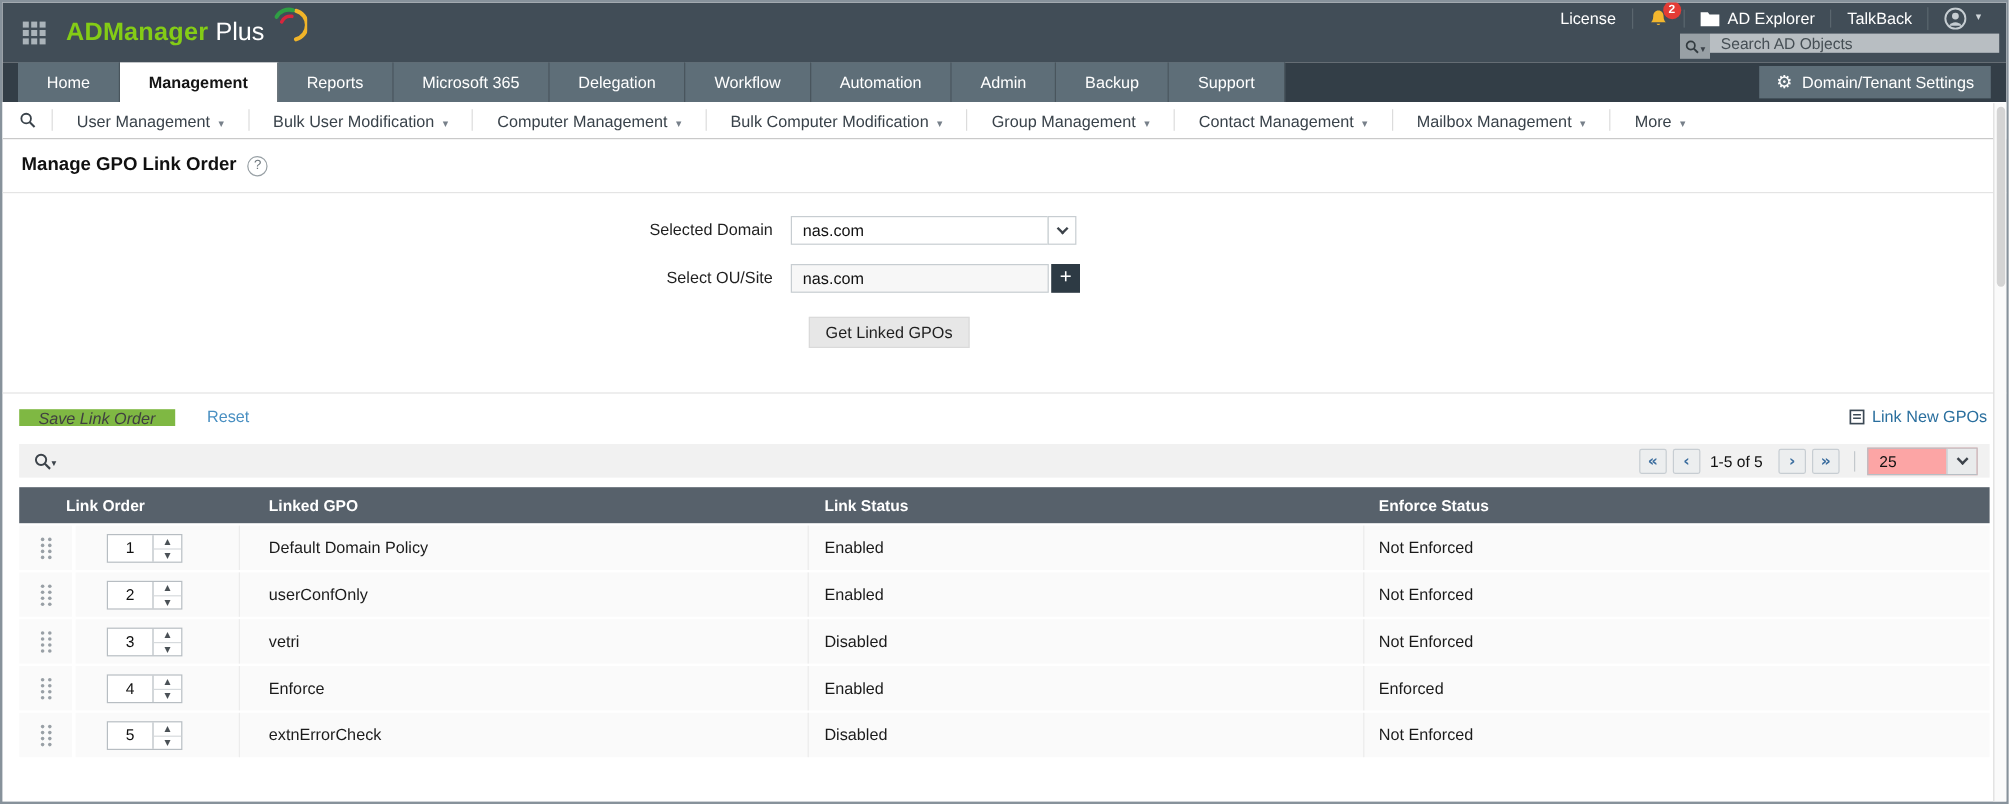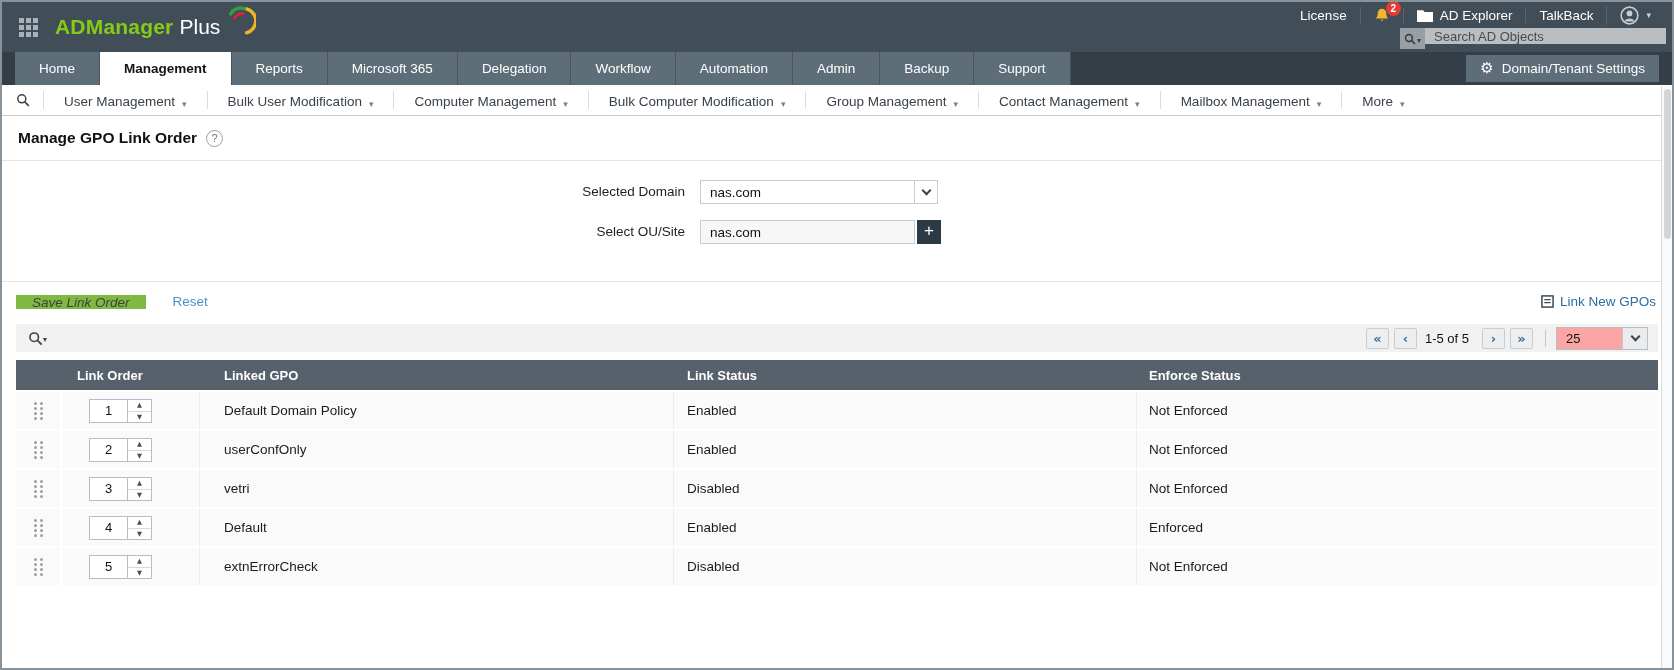--- a/index.html
+++ b/index.html
@@ -39,21 +39,21 @@
   .subnav-item { padding:0 20px; height:18px; display:flex; align-items:flex-end; gap:7px; border-left:1px solid #dcdcdc; cursor:pointer; white-space:nowrap; }
   .subnav-item .caret { color:#77808a; }
 
   
   .title-row { height:45px; display:flex; align-items:center; gap:9px; padding-left:16px; border-bottom:1px solid #e4e4e4; }
   .page-title { font-size:15.5px; font-weight:700; color:#111; }
   .help-icon { width:17px; height:17px; border:1px solid #98a0a5; border-radius:50%; color:#6d767c; font-size:11px; line-height:15px; text-align:center; cursor:pointer; }
 
   
   .form-area { padding-top:19px; }
-  .form-row { display:flex; margin-bottom:16px;margin-left:41px; }
+  .form-row { display:flex; margin-bottom:16px; }
   .form-label { width:657px; text-align:right; padding-right:15px; font-size:13.5px; color:#1f1f1f; line-height:24px; }
   .field-group { display:flex; }
   .text-input { width:215px; height:24px; border:1px solid #c7cdd1; background:#fff; font-size:13.5px; padding:0 9px; color:#111; outline:none; font-family:"Liberation Sans",sans-serif; }
   .text-input.ou { background:#f7f7f7; }
   .dd-btn { width:24px; height:24px; border:1px solid #c7cdd1; margin-left:-1px; background:#fff; display:flex; align-items:center; justify-content:center; cursor:pointer; }
   .chev { width:7px; height:7px; border-right:2px solid #3c434a; border-bottom:2px solid #3c434a; transform:rotate(45deg); margin-top:-3px; }
   .plus-btn { width:24px; height:24px; margin-left:2px; background:#2d3a44; color:#fff; font-size:17px; line-height:22px; text-align:center; cursor:pointer; }
   .get-btn-row { display:flex; margin-top:20px; }
   .get-btn-spacer { width:672px; }
   .get-btn { height:26px; background:#e7e7e7; border:1px solid #dadada; font-size:13.5px; color:#1f1f1f; padding:0 13px; cursor:pointer; font-family:"Liberation Sans",sans-serif; }
@@ -73,21 +73,21 @@
   .pg-btn { width:23px; height:21px; background:#eceeef; border:1px solid #c7cdd2; border-radius:2px; color:#3c6e9f; font-size:13px; font-weight:700; line-height:19px; text-align:center; cursor:pointer; margin-left:5px; font-family:"DejaVu Sans",sans-serif; }
   .range { font-size:13px; color:#111; margin:0 8px; }
   .pager-divider { width:1px; height:17px; background:#c3c8cc; margin:0 10px 0 12px; }
   .size-select { width:92px; height:23px; border:1px solid #b7bec4; background:#fca5a5; display:flex; cursor:pointer; }
   .size-value { flex:1; font-size:13px; color:#111; padding:3px 0 0 9px; }
   .size-dd { width:25px; background:#e9ebec; border-left:1px solid #c4cacf; display:flex; align-items:center; justify-content:center; }
 
   
   .gpo-table { margin:8px 14px 0 14px; }
   .thead { height:30px; background:#57616b; color:#fff; display:flex; align-items:center; font-size:13px; font-weight:700; }
-  .th-order { width:184px; padding-left:61px; }
+  .th-order { width:184px; padding-left:39px; }
   .th-gpo { width:474px; padding-left:24px; }
   .th-status { width:463px; padding-left:13px; }
   .th-enforce { flex:1; padding-left:12px; }
   .trow { display:flex; margin-top:2px; height:37px; }
   .cell-handle { width:44px; background:#fafafa; margin-right:3px; display:flex; align-items:center; justify-content:center; cursor:grab; }
   .drag { display:grid; grid-template-columns:repeat(2,3px); grid-auto-rows:3px; gap:2px 3px; }
   .drag i { width:3px; height:3px; background:#99a0a6; border-radius:50%; display:block; }
   .row-main { flex:1; background:#fafafa; display:flex; align-items:center; font-size:13.5px; color:#1b1b1b; }
   .cell-order { width:137px; padding-left:26px; border-right:1px solid #ececec; align-self:stretch; display:flex; align-items:center; }
   .cell-gpo { width:474px; padding-left:24px; border-right:1px solid #ececec; align-self:stretch; display:flex; align-items:center; }
@@ -249,20 +249,24 @@
           </div>
       </div>
     </div>
     <div class="form-row">
       <div class="form-label">Select OU/Site</div>
       <div class="field-group">
         <input class="text-input ou" type="text" value="nas.com" style="">
         <div class="plus-btn">+</div>
       </div>
     </div>
+    <div class="get-btn-row">
+      <div class="get-btn-spacer"></div>
+      <button class="get-btn">Get Linked GPOs</button>
+    </div>
   </div>
 
   <div class="section-divider"></div>
 
   <div class="actions-row">
     <button class="save-btn">Save Link Order</button>
     <a class="reset-link">Reset</a>
     <div class="link-new">
       <svg width="13" height="13" viewBox="0 0 14 14">
         <rect x="1" y="1" width="12" height="12" fill="none" stroke="#3b4854" stroke-width="1.6"></rect>
@@ -408,21 +412,21 @@
       <div class="row-main">
         <div class="cell-order">
           <div class="spinner">
             <input class="spin-input" type="text" value="4" style="">
             <div class="spin-btns">
                 <div class="spin-btn">▲</div>
                 <div class="spin-btn down">▼</div>
               </div>
           </div>
         </div>
-        <div class="cell-gpo">Default</div>
+        <div class="cell-gpo">Enforce</div>
         <div class="cell-status">Enabled</div>
         <div class="cell-enforce">Enforced</div>
       </div>
     </div>
 
     <div class="trow">
       <div class="cell-handle">
           <span class="drag">
             <i></i>
             <i></i>

